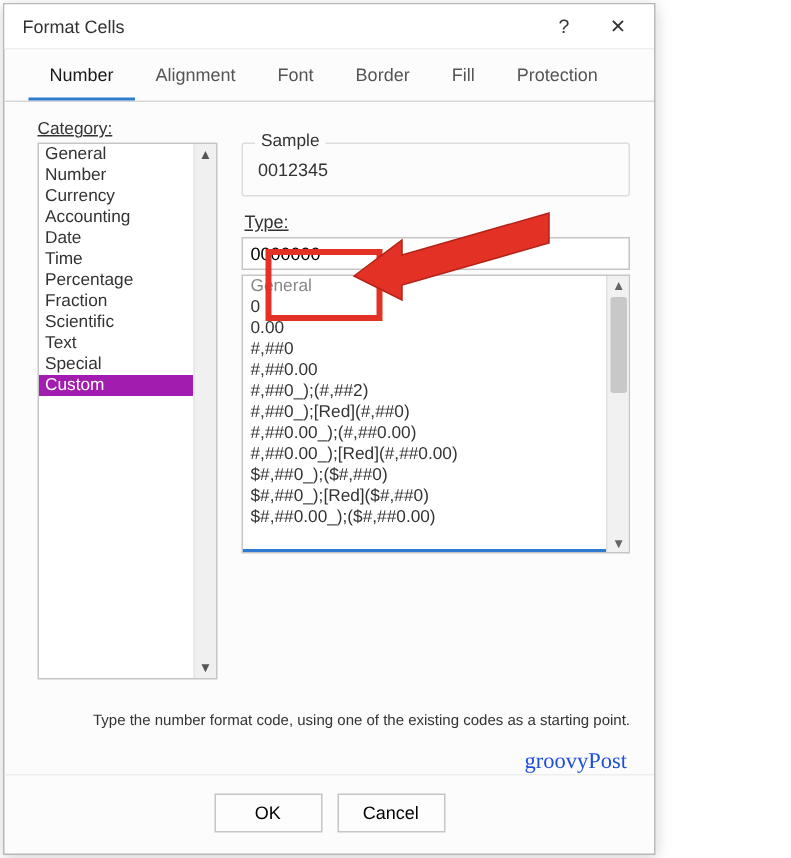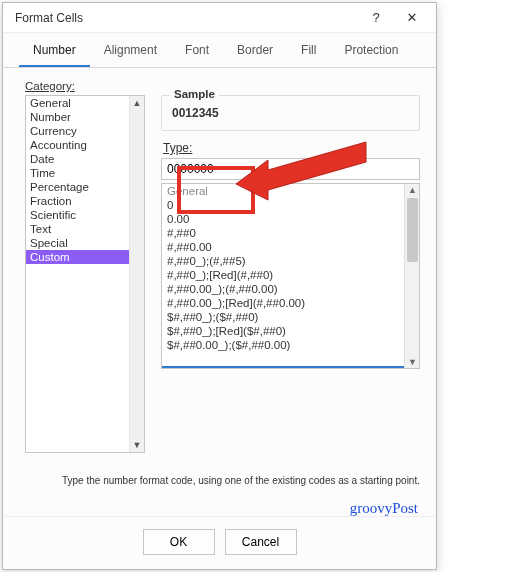--- a/index.html
+++ b/index.html
@@ -31,24 +31,24 @@
 .columns { display: flex; gap: 16px; }
 .cat-box {
   width: 120px; height: 358px; border: 1px solid #c5c5c5; position: relative; background: #fff;
 }
 .cat-scroll { position: absolute; right: 0; top: 0; bottom: 0; width: 15px;
   display: flex; flex-direction: column; align-items: center; justify-content: space-between;
   background: #f0f0f0; border-left: 1px solid #e5e5e5; }
 .cat-scroll .arrow { font-size: 9px; color: #555; padding: 2px 0; cursor: pointer; }
 .cat-list { position: absolute; left: 0; right: 15px; top: 0; bottom: 0; overflow: hidden; }
 .cat-item { padding: 1px 4px; font-size: 11.5px; cursor: pointer; white-space: nowrap; }
-.cat-item.selected { background: #8b5cf6; color: #fff; }
+.cat-item.selected { background: #a21caf; color: #fff; }
 
 .right { flex: 1; }
-.sample-group { border: 1px solid #ddd; border-radius: 2px; padding: 8px 10px 10px; margin-top: 0; position: relative; font-weight: bold; }
+.sample-group { border: 1px solid #ddd; border-radius: 2px; padding: 8px 10px 10px; margin-top: 0; position: relative; }
 .sample-group .label { position: absolute; top: -8px; left: 8px; background: #fcfcfc; padding: 0 4px; font-size: 11.5px; color: #333; }
 .sample-value { font-size: 12px; color: #333; padding-top: 2px; }
 .type-label { display: block; margin: 10px 0 3px 2px; text-decoration: underline; font-size: 12px; }
 .type-input {
   width: 100%; height: 22px; border: 1px solid #c5c5c5; padding: 2px 5px; font-size: 12px;
 }
 .format-list {
   width: 100%; height: 186px; border: 1px solid #c5c5c5; margin-top: 3px; position: relative; background: #fff;
 }
 .format-scroll { position: absolute; right: 0; top: 0; bottom: 0; width: 15px; background: #f1f1f1; border-left: 1px solid #e0e0e0; }
@@ -133,21 +133,21 @@
         </div>
         <span class="type-label">Type:</span>
         <input class="type-input" value="0000000" style="">
         <div class="format-list">
           <div class="format-items" id="format-items">
               <div class="format-item">General</div>
               <div class="format-item">0</div>
               <div class="format-item">0.00</div>
               <div class="format-item">#,##0</div>
               <div class="format-item">#,##0.00</div>
-              <div class="format-item">#,##0_);(#,##5)</div>
+              <div class="format-item">#,##0_);(#,##2)</div>
               <div class="format-item">#,##0_);[Red](#,##0)</div>
               <div class="format-item">#,##0.00_);(#,##0.00)</div>
               <div class="format-item">#,##0.00_);[Red](#,##0.00)</div>
               <div class="format-item">$#,##0_);($#,##0)</div>
               <div class="format-item">$#,##0_);[Red]($#,##0)</div>
               <div class="format-item">$#,##0.00_);($#,##0.00)</div>
             </div>
           <div class="format-scroll">
             <span class="fs-arrow" style="top:1px">▲</span>
             <div class="fs-thumb"></div>

